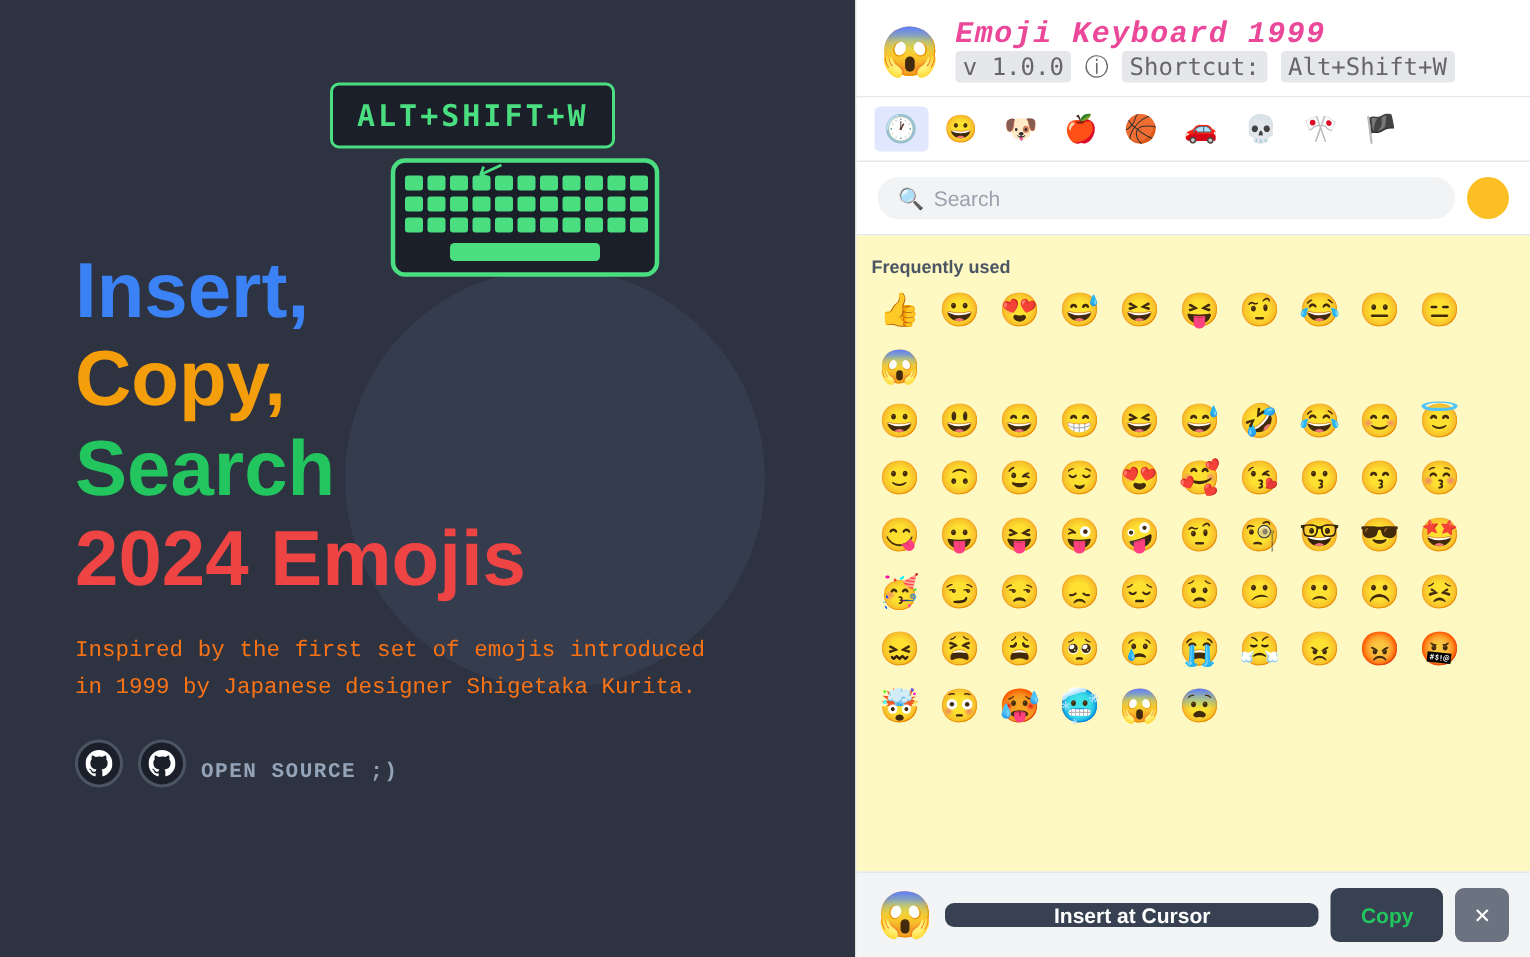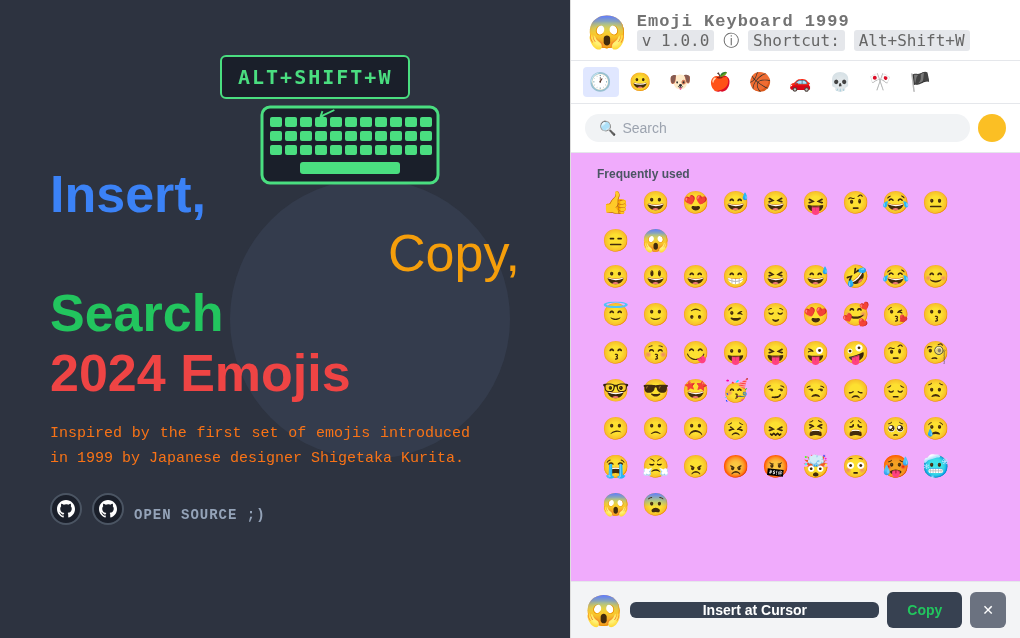--- a/index.html
+++ b/index.html
@@ -73,24 +73,23 @@
     }
 
     .headline-line1 {
       font-size: 52px;
       font-weight: 800;
       color: #3b82f6;
       display: block;
     }
     .headline-line2 {
       font-size: 52px;
-      font-weight: 400;
+      font-weight: 700;
       color: #f59e0b;
       display: block;
-      text-align: right;
     }
     .headline-line3 {
       font-size: 52px;
       font-weight: 800;
       color: #22c55e;
       display: block;
     }
     .headline-line4 {
       font-size: 52px;
       font-weight: 800;
@@ -163,24 +162,25 @@
     .emoji-app-icon {
       font-size: 32px;
     }
 
     .emoji-title-block {
       flex: 1;
     }
 
     .emoji-app-title {
       font-family: 'Courier New', monospace;
-      font-size: 17px;
+      font-size: 20px;
       font-weight: bold;
-      color: #737373;
+      color: #ec4899;
       letter-spacing: 1px;
+      font-style: italic;
     }
 
     .emoji-subtitle {
       font-size: 16px;
       color: #666;
     }
 
     .emoji-subtitle span {
       background: #e5e7eb;
       padding: 1px 5px;
@@ -250,22 +250,22 @@
       height: 28px;
       background: #fbbf24;
       border-radius: 50%;
       flex-shrink: 0;
     }
 
     
     .emoji-body {
       flex: 1;
       overflow-y: auto;
-      padding: 8px 26px;
-      background: #f0abfc;
+      padding: 8px 10px;
+      background: #fef9c3;
     }
 
     .section-label {
       font-size: 12px;
       font-weight: 600;
       color: #4b5563;
       margin: 6px 0 4px;
     }
 
     .emoji-grid {

